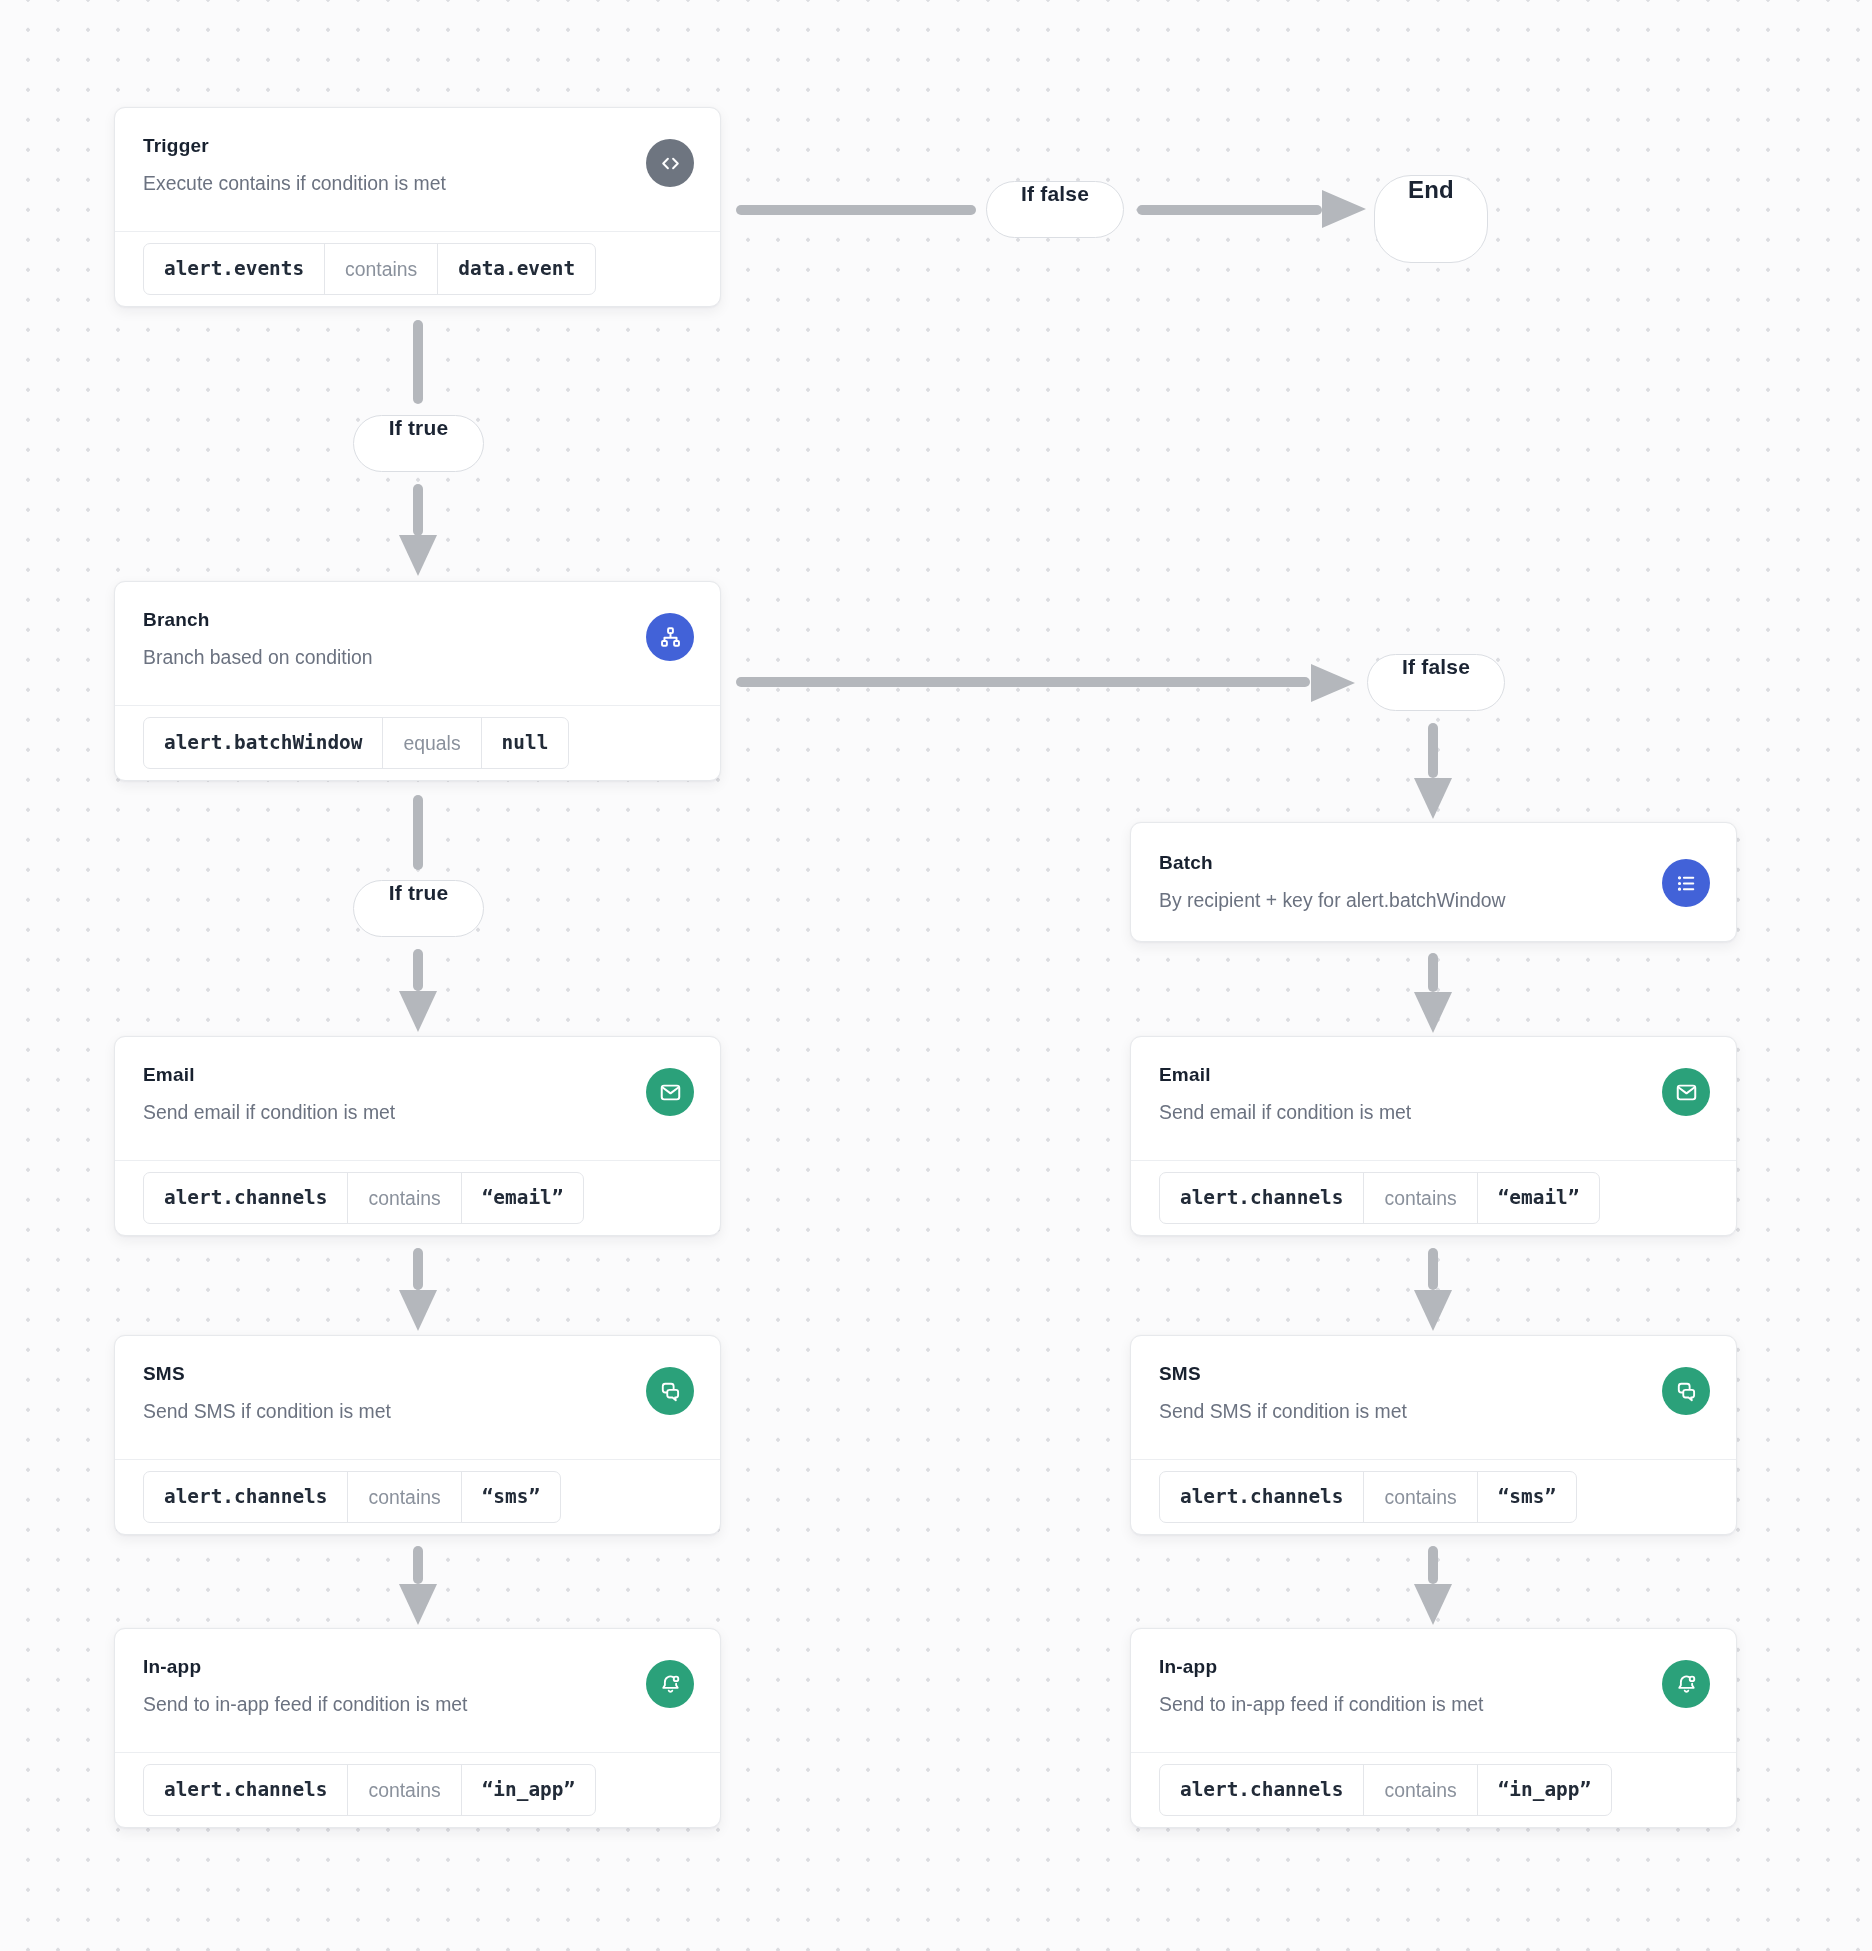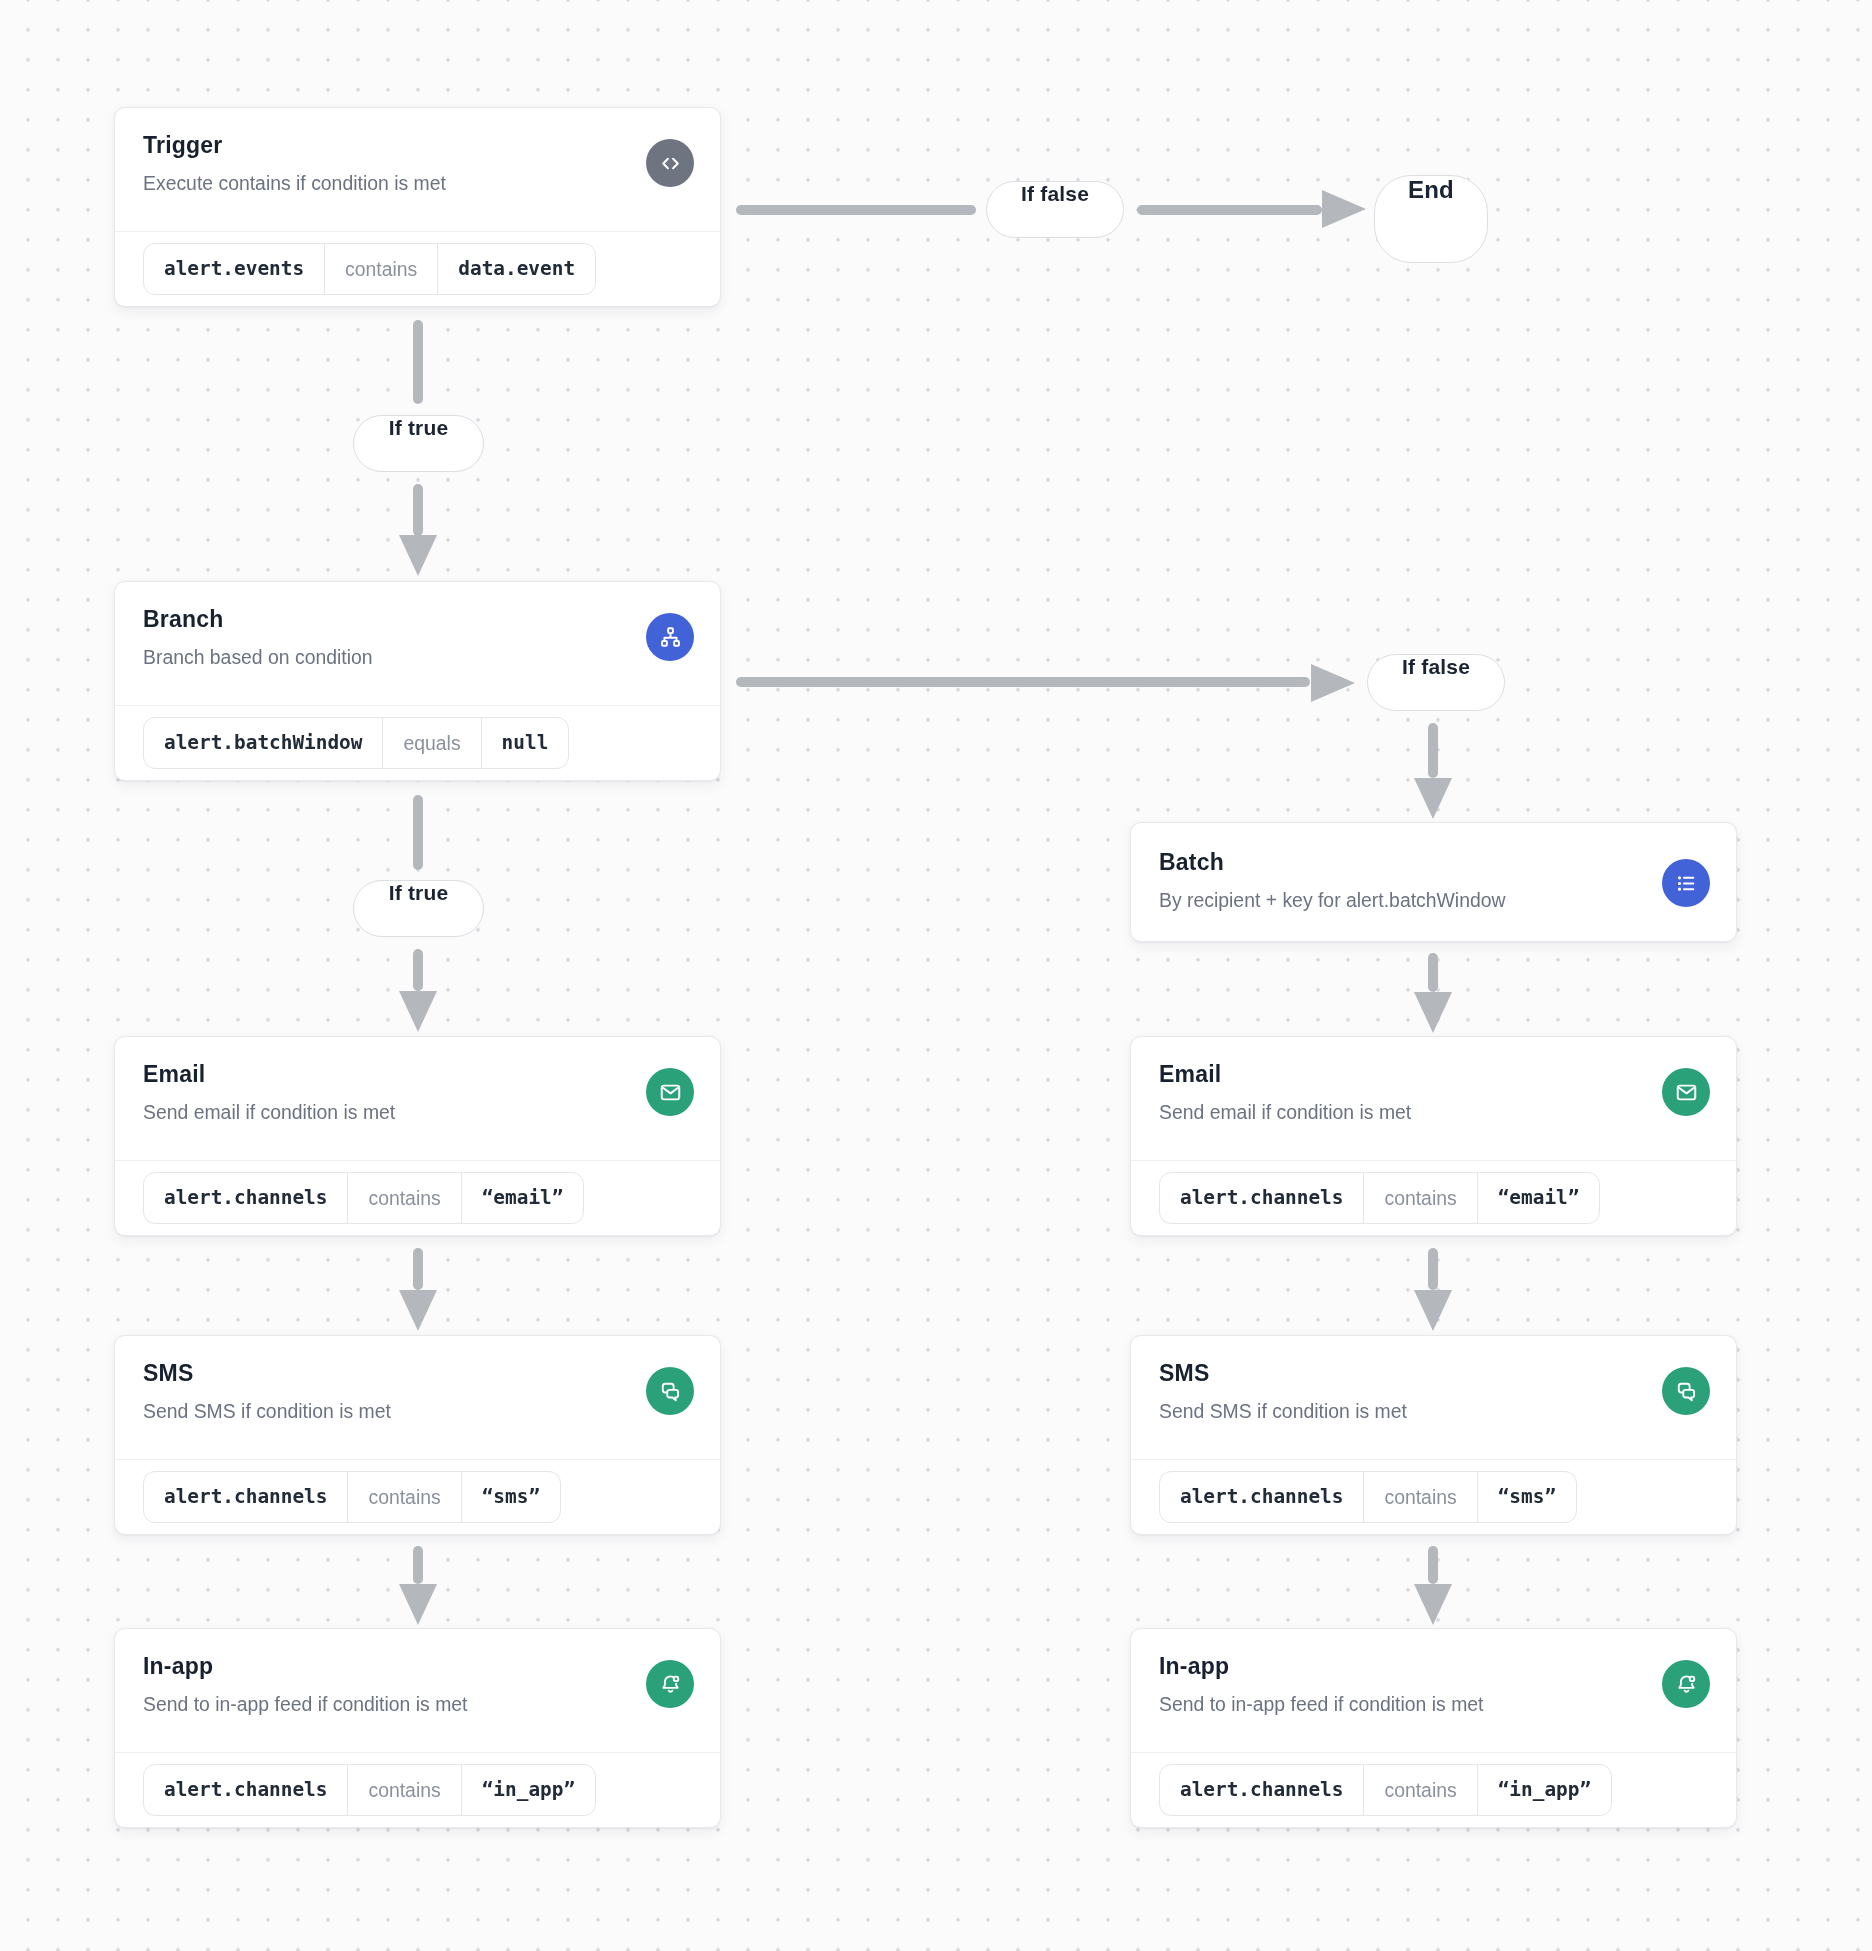--- a/index.html
+++ b/index.html
@@ -11,37 +11,37 @@
     background-size:30px 30px;background-position:13px 14.8px;
   }
   .node{
     position:absolute;width:607px;height:200px;box-sizing:border-box;
     background:#ffffff;border:0.9px solid #e7e9ec;border-radius:11px;
     box-shadow:0 0.9px 1.8px rgba(16,24,40,.04),0 4.6px 13px rgba(16,24,40,.06);
   }
   .node--compact{height:120px;}
   .node-header{padding:23px 92px 0 28px;}
   .node--compact .node-header{padding-top:25px;}
-  .node-title{font-size:23px;line-height:29.5px;font-weight:700;color:#18212f;margin-bottom:8.3px;letter-spacing:0.2px;}
+  .node-title{font-size:19px;line-height:29.5px;font-weight:700;color:#18212f;margin-bottom:8.3px;letter-spacing:0.2px;}
   .node-subtitle{font-size:19.4px;line-height:28px;font-weight:400;color:#6b7280;}
   .icon-circle{
     position:absolute;top:31px;right:26px;width:48px;height:48px;border-radius:50%;
     display:flex;align-items:center;justify-content:center;background:currentColor;
   }
   .node--compact .icon-circle{top:36px;}
   .icon-gray{color:#6e7580;}
   .icon-blue{color:#4262d8;}
   .icon-green{color:#2ba17a;}
   .icon-circle svg{width:25px;height:25px;display:block;}
   .node-condition{
     position:absolute;left:0;right:0;bottom:0;height:75px;box-sizing:border-box;
     border-top:0.9px solid #eceef1;padding:11px 28px;
   }
   .chip-group{
-    display:inline-flex;background:#ffffff;border:0.9px solid #e4e6ea;border-radius:12px;
+    display:inline-flex;background:#ffffff;border:0.9px solid #e4e6ea;border-radius:7px;
     overflow:hidden;align-items:stretch;
   }
   .chip{padding:12px 20px;font-size:19.4px;line-height:26px;white-space:nowrap;}
   .chip + .chip{border-left:0.9px solid #e4e6ea;}
   .chip-code{font-family:"DejaVu Sans Mono",monospace;font-weight:700;color:#222b38;}
   .chip-op{font-family:"Liberation Sans",sans-serif;color:#8a919c;}
   .pill{
     position:absolute;box-sizing:border-box;background:#ffffff;border:1.8px solid #dbdee3;
     border-radius:31px;display:flex;align-items:flex-start;justify-content:center;
     font-size:21px;font-weight:700;color:#1b2433;letter-spacing:0.2px;

